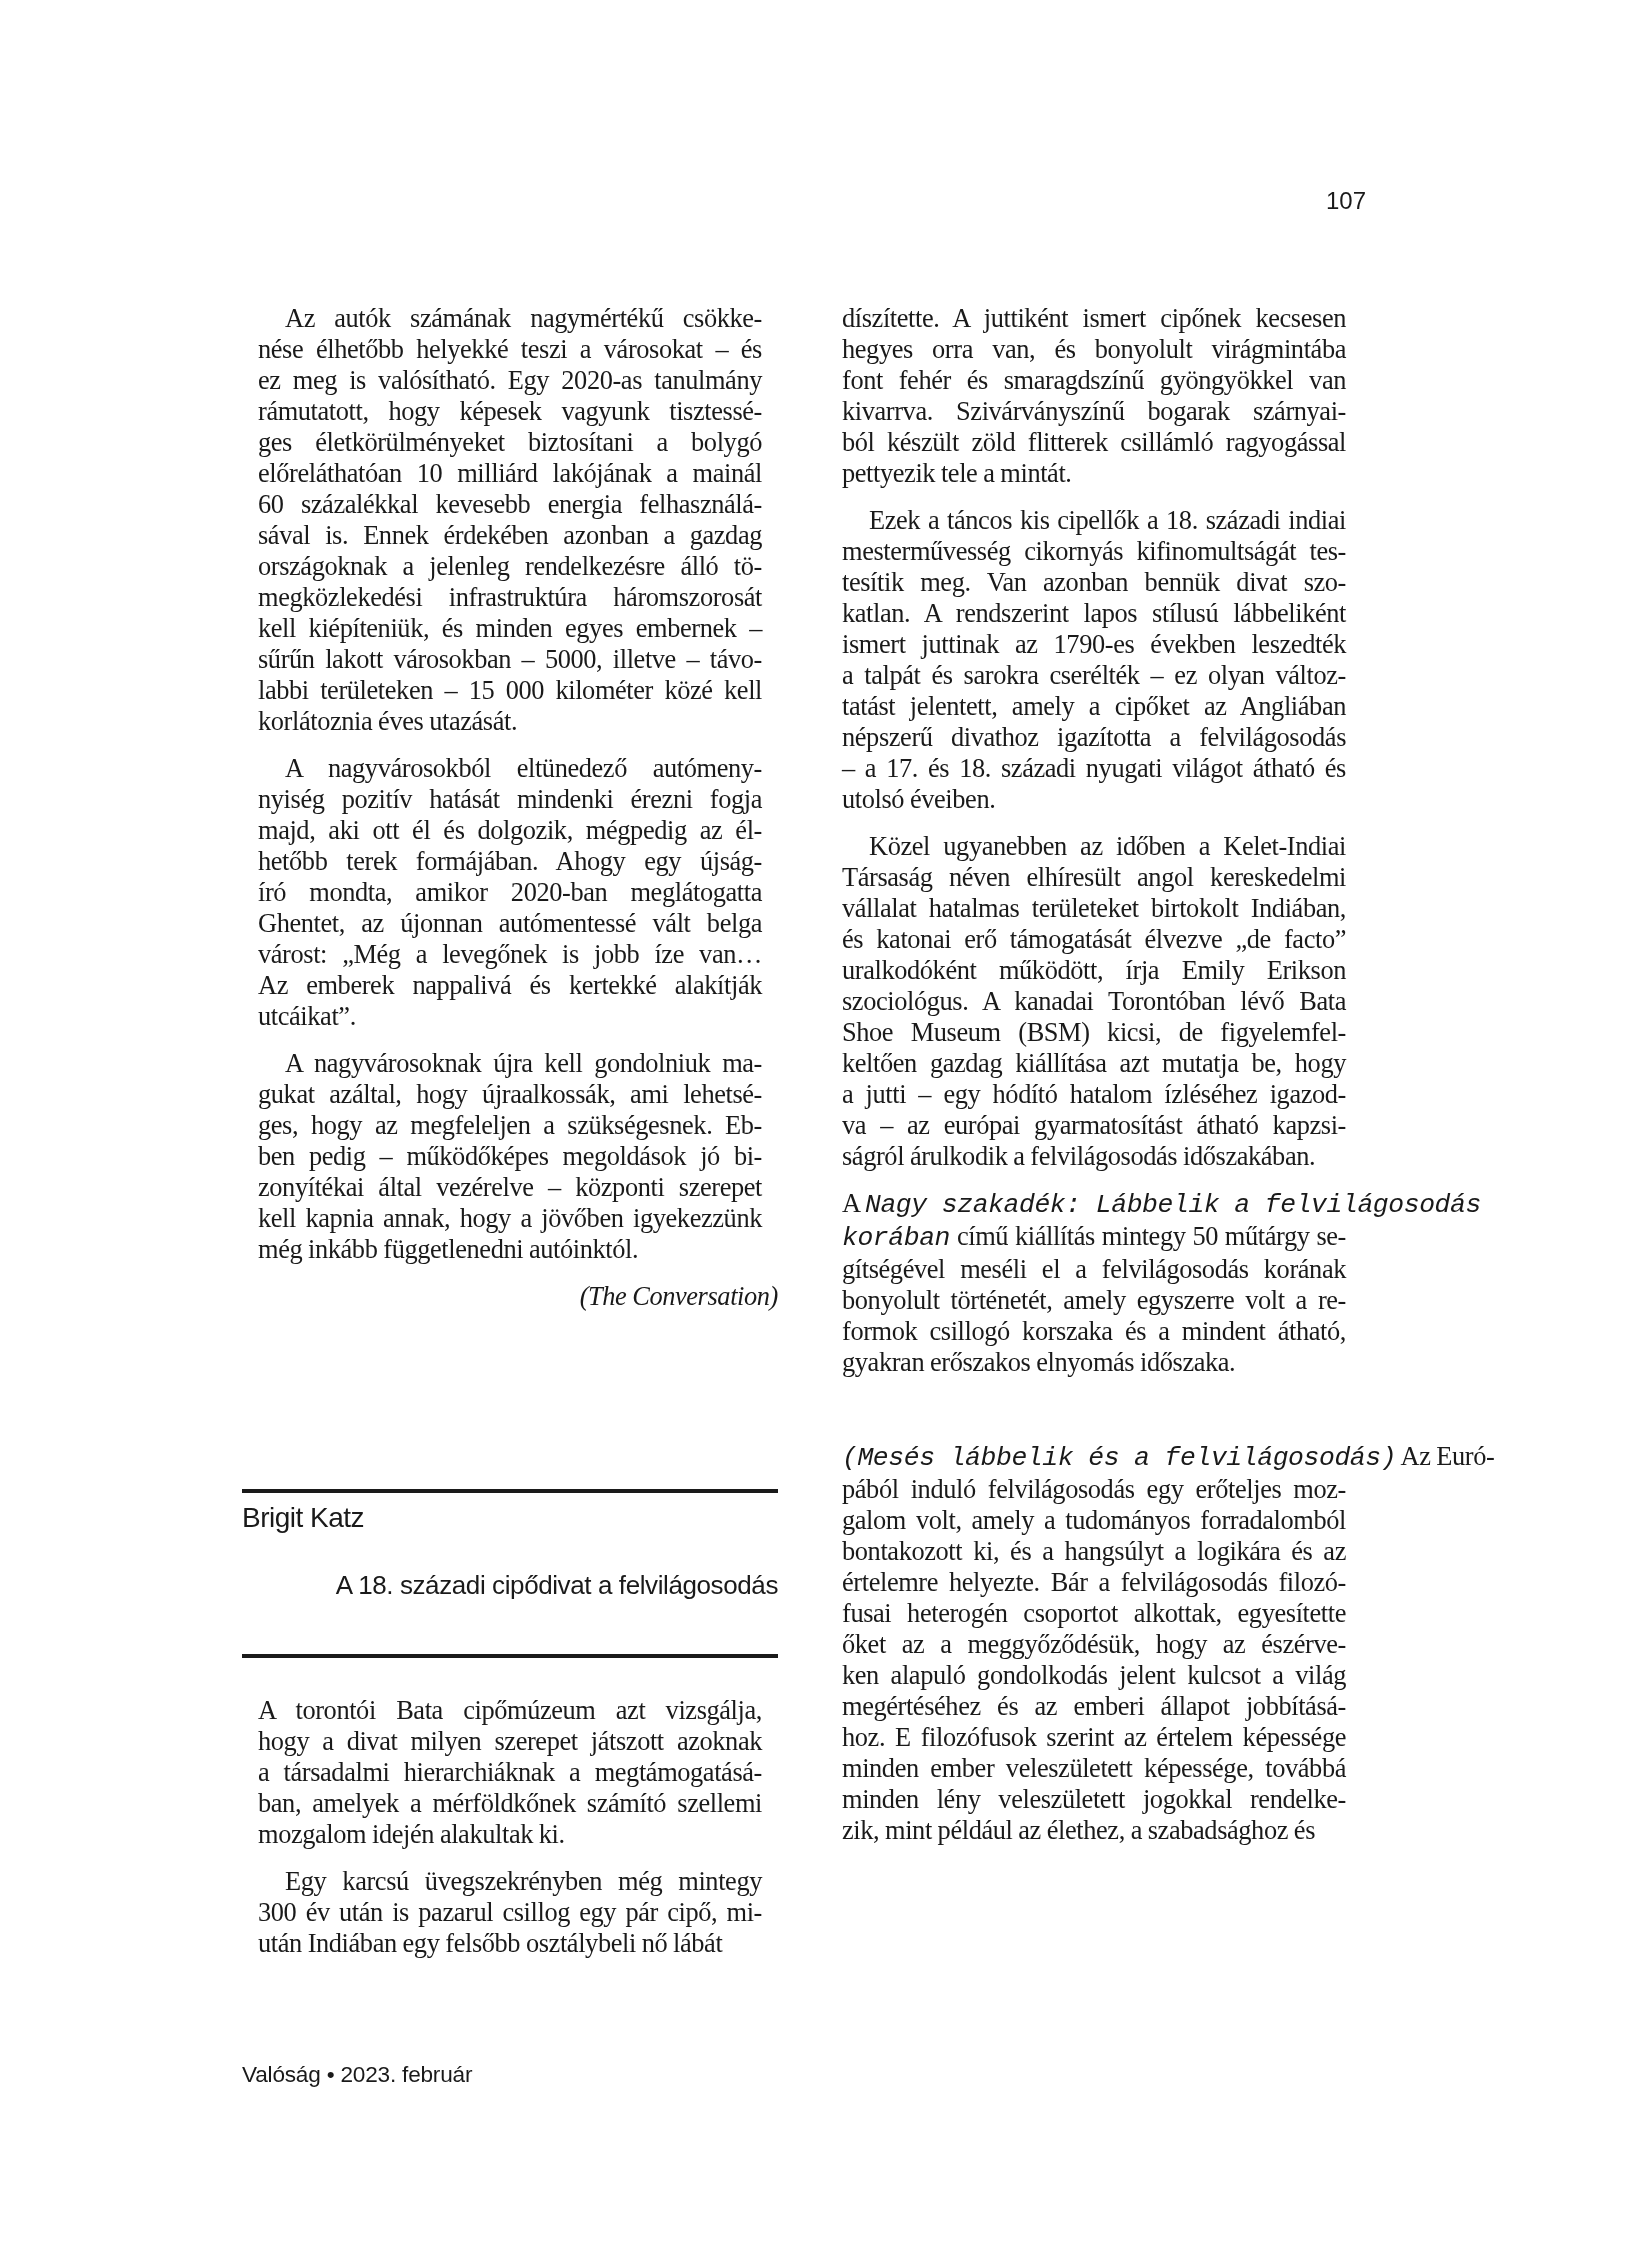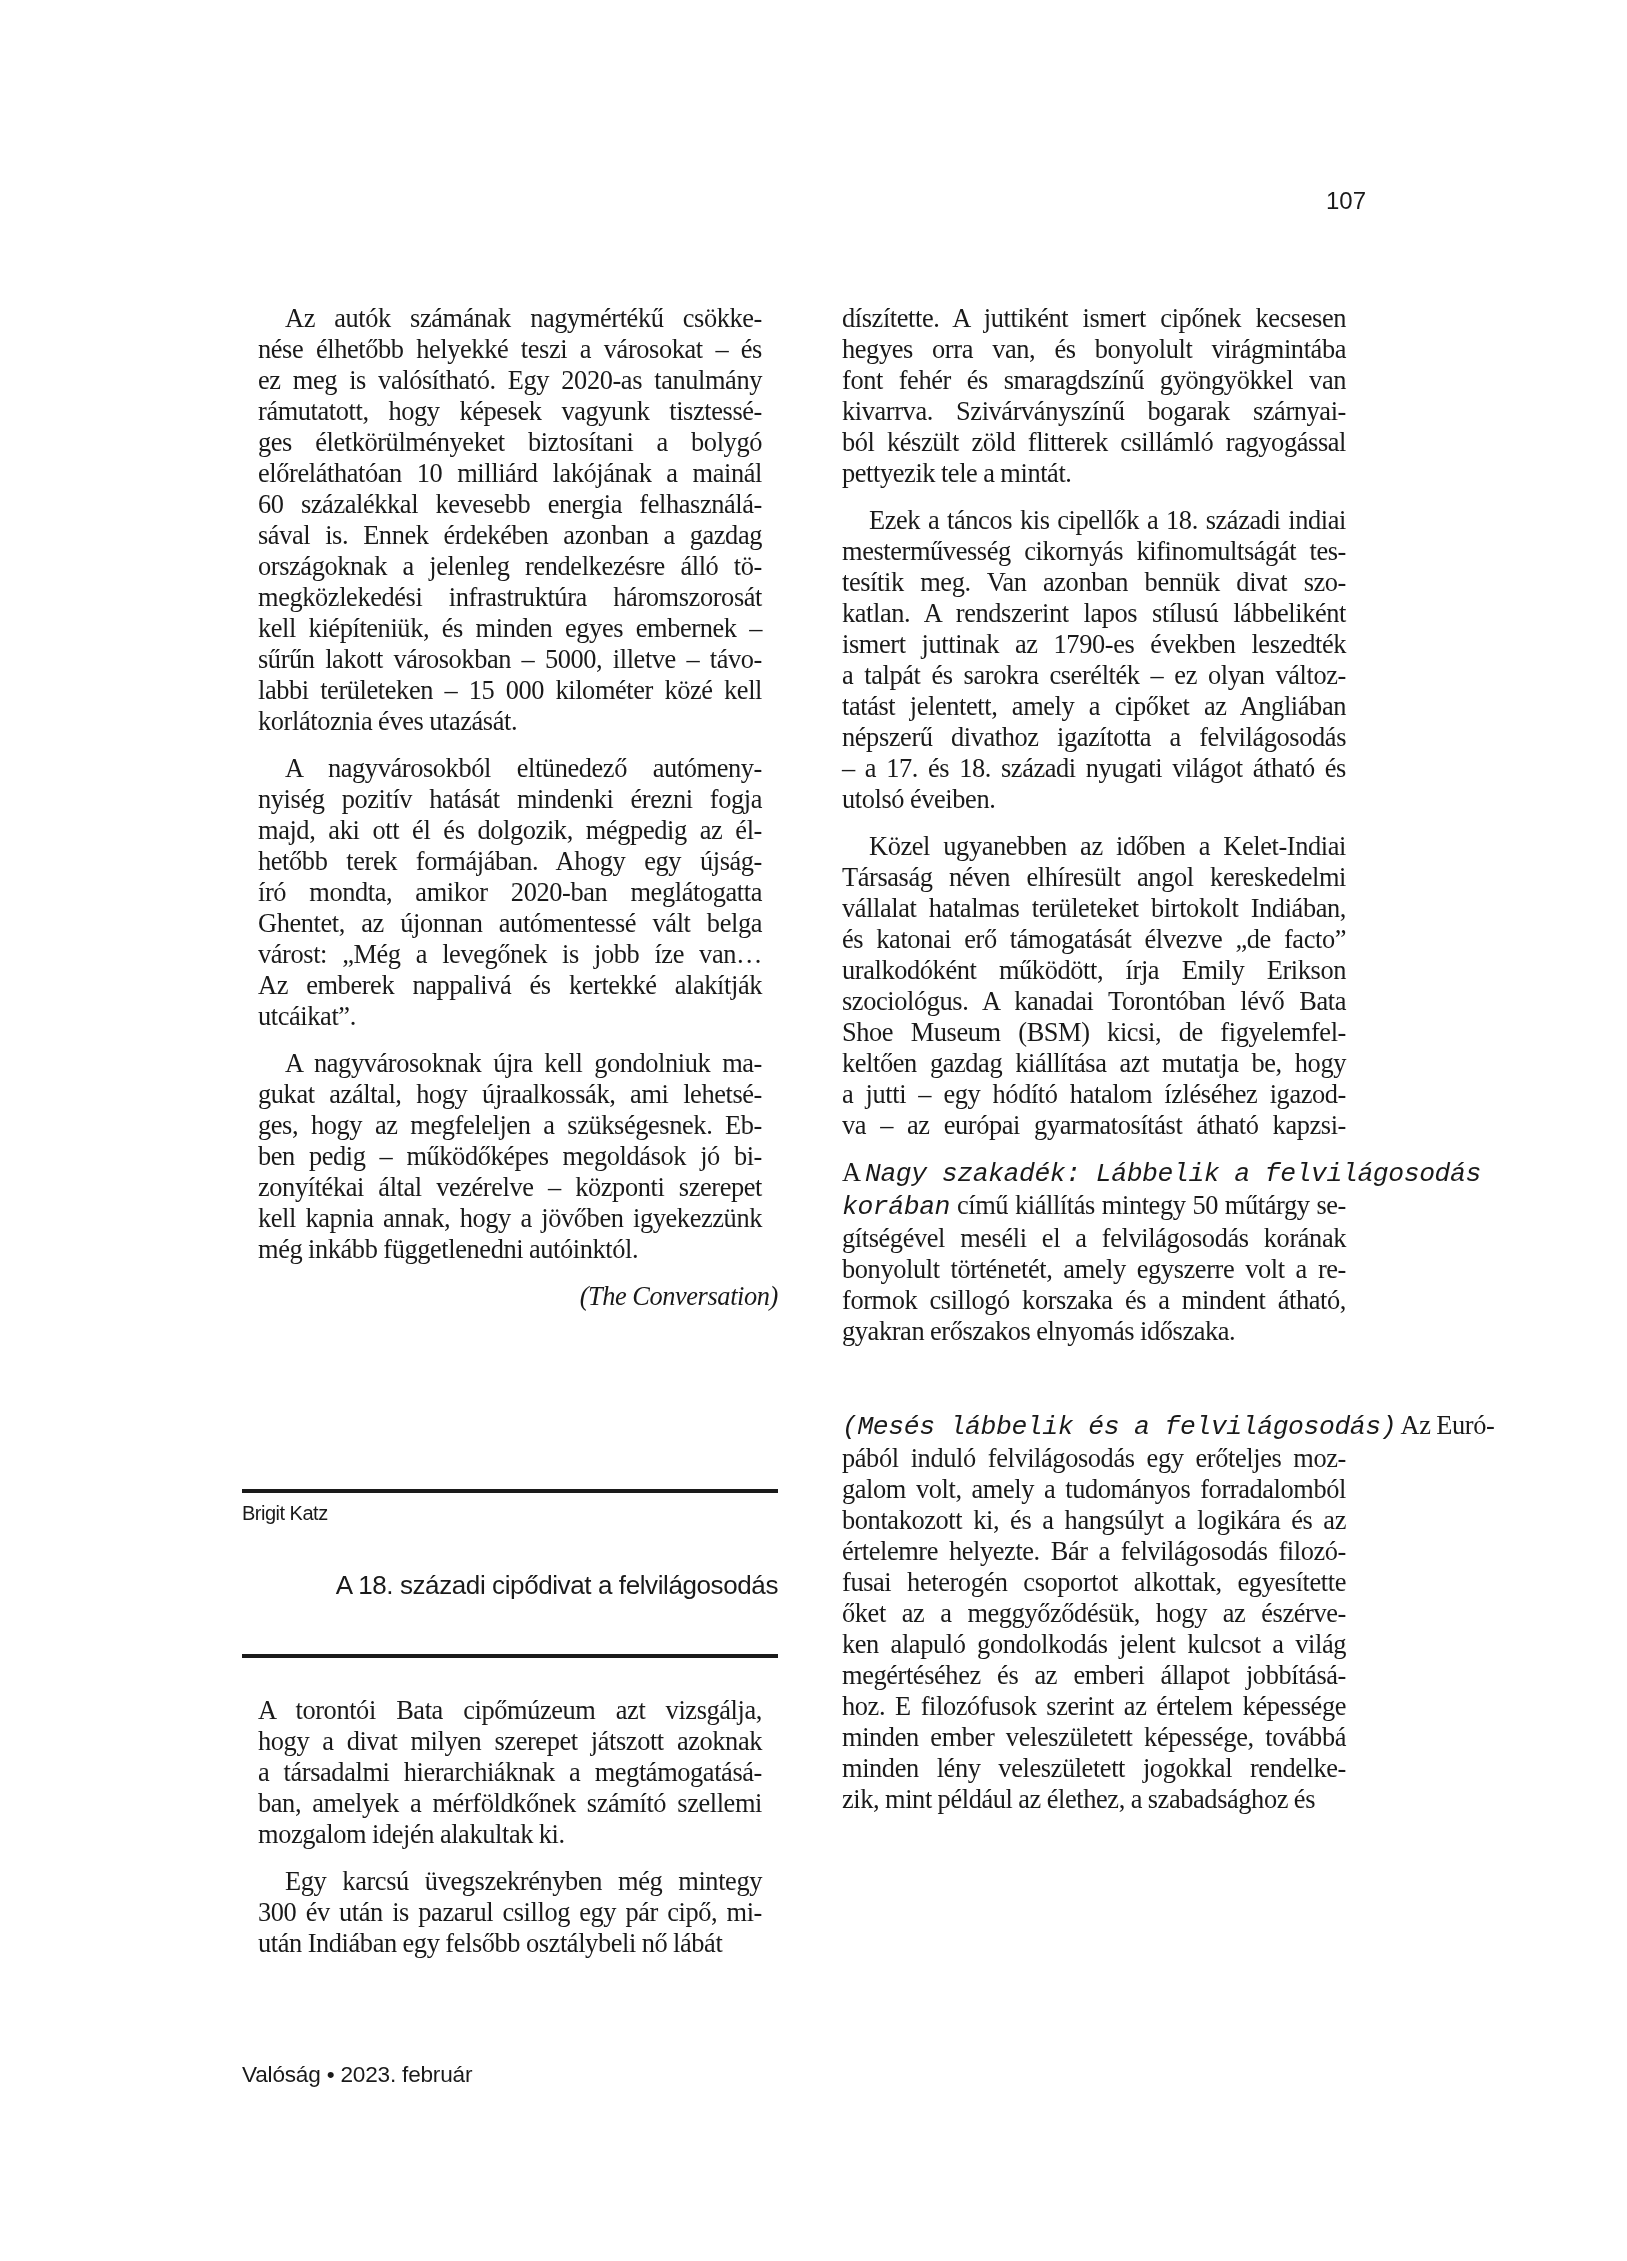--- a/index.html
+++ b/index.html
@@ -19,21 +19,21 @@
   .line { display: block; text-align: justify; text-align-last: justify; white-space: nowrap; overflow: visible; }
   .line.last { text-align-last: left; }
   .line.indent { padding-left: 27px; }
   .p .line { text-indent: 0; }
   .source { text-align: right; font-style: italic; display: block; }
   .rule { position: absolute; left: 242px; width: 536px; height: 3.8px; background: #1a1a1a; }
   .rule.top { top: 1489px; }
   .rule.bottom { top: 1654px; }
   .author {
     position: absolute; left: 242px; top: 1502px;
-    font-family: "Liberation Sans", sans-serif; font-size: 20px; letter-spacing: -0.5px; color: #1a1a1a;
+    font-family: "Liberation Sans", sans-serif; font-size: 28px; letter-spacing: -0.5px; color: #1a1a1a;
   }
   .article-title {
     position: absolute; left: 242px; top: 1569px; width: 536px; text-align: right;
     font-family: "Liberation Sans", sans-serif; font-size: 26px; line-height: 33px; letter-spacing: -0.4px; color: #1a1a1a;
   }
   .article-title span { display: block; }
   .gap { display: block; height: 31px; }
   em { font-style: italic; font-family: Liberation Mono, monospace; }
   .footer {
     position: absolute; left: 242px; top: 2062px;
@@ -132,20 +132,21 @@
       <span class="line indent">Közel ugyanebben az időben a Kelet-Indiai</span>
       <span class="line">Társaság néven elhíresült angol kereskedelmi</span>
       <span class="line">vállalat hatalmas területeket birtokolt Indiában,</span>
       <span class="line">és katonai erő támogatását élvezve „de facto”</span>
       <span class="line">uralkodóként működött, írja Emily Erikson</span>
       <span class="line">szociológus. A kanadai Torontóban lévő Bata</span>
       <span class="line">Shoe Museum (BSM) kicsi, de figyelemfel-</span>
       <span class="line">keltően gazdag kiállítása azt mutatja be, hogy</span>
       <span class="line">a jutti – egy hódító hatalom ízléséhez igazod-</span>
       <span class="line">va – az európai gyarmatosítást átható kapzsi-</span>
+      <span class="line last">ságról árulkodik a felvilágosodás időszakában.</span>
     </div>
   <div class="p">
     <span class="line"><span>A </span><em>Nagy szakadék: Lábbelik a felvilágosodás</em></span>
     <span class="line"><em>korában</em><span> című kiállítás mintegy 50 műtárgy se-</span></span>
     <span><span class="line">gítségével meséli el a felvilágosodás korának</span><span class="line">bonyolult történetét, amely egyszerre volt a re-</span><span class="line">formok csillogó korszaka és a mindent átható,</span><span class="line last">gyakran erőszakos elnyomás időszaka.</span></span>
   </div>
   <span class="gap"></span>
   <div class="p">
     <span class="line"><em>(Mesés lábbelik és a felvilágosodás)</em><span> Az Euró-</span></span>
     <span><span class="line">pából induló felvilágosodás egy erőteljes moz-</span><span class="line">galom volt, amely a tudományos forradalomból</span><span class="line">bontakozott ki, és a hangsúlyt a logikára és az</span><span class="line">értelemre helyezte. Bár a felvilágosodás filozó-</span><span class="line">fusai heterogén csoportot alkottak, egyesítette</span><span class="line">őket az a meggyőződésük, hogy az észérve-</span><span class="line">ken alapuló gondolkodás jelent kulcsot a világ</span><span class="line">megértéséhez és az emberi állapot jobbításá-</span><span class="line">hoz. E filozófusok szerint az értelem képessége</span><span class="line">minden ember veleszületett képessége, továbbá</span><span class="line">minden lény veleszületett jogokkal rendelke-</span><span class="line last">zik, mint például az élethez, a szabadsághoz és</span></span>

